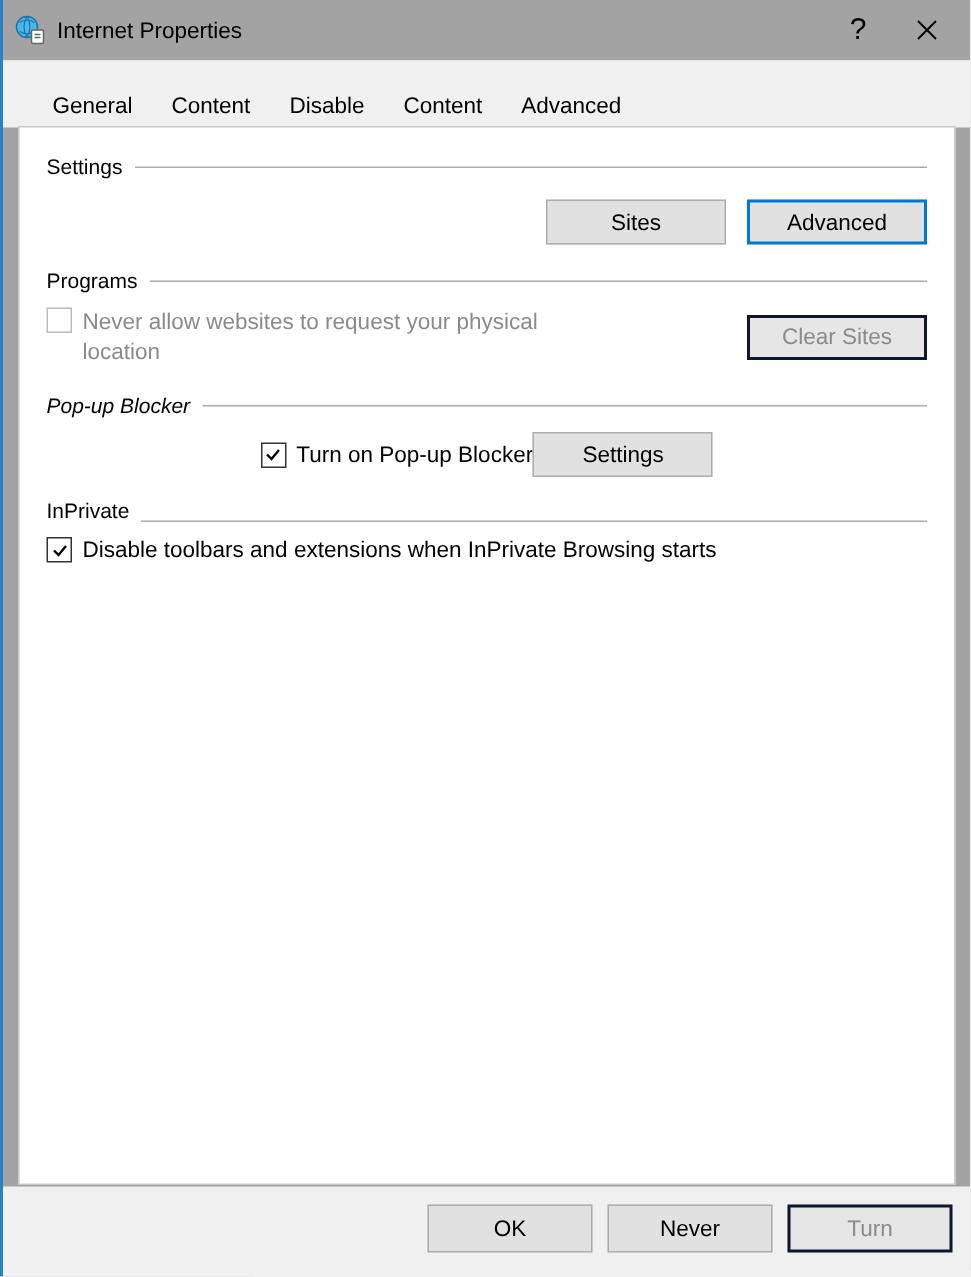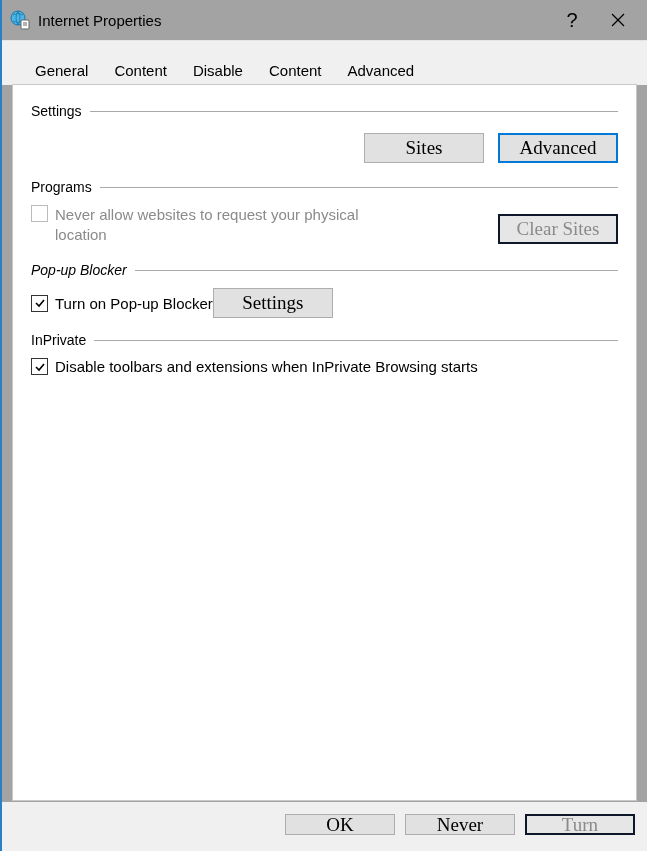--- a/index.html
+++ b/index.html
@@ -97,22 +97,22 @@
     flex: 1;
     height: 1px;
     background: #aaa;
   }
   .btn {
     min-width: 120px;
     height: 30px;
     padding: 0 4px;
     background: #e1e1e1;
     border: 1px solid #adadad;
-    font-family: Liberation Serif, serif;
-    font-size: 19px;
+    font-family: Liberation Sans, sans-serif;
+    font-size: 15px;
     cursor: default;
     display: inline-flex;
     align-items: center;
     justify-content: center;
   }
   .btn.primary {
     border: 2px solid #0078d7;
   }
   .btn.disabled {
     color: #8a8a8a;
@@ -146,54 +146,54 @@
     align-items: center;
   }
   .check-row .lbl {
     font-size: 15px;
   }
   .check-row .lbl.disabled {
     color: #8a8a8a;
   }
   .location-row {
     display: flex;
-    align-items: flex-end;
+    align-items: center;
     justify-content: space-between;
     gap: 19px;
   }
   .location-left {
     display: flex;
     align-items: flex-start;
     max-width: 360px;
   }
   .location-left .lbl {
     font-size: 15px;
     line-height: 1.3;
   }
   .popup-row {
     display: flex;
     align-items: center;
-    justify-content: flex-start;
+    justify-content: center;
     margin-top: 4px;
   }
   .inprivate-row {
     display: flex;
     align-items: center;
     margin-top: 4px;
   }
   .footer {
     display: flex;
     justify-content: flex-end;
     gap: 10px;
     padding: 12px 12px 16px 12px;
     background: #f0f0f0;
   }
   .footer .btn {
     min-width: 110px;
-    height: 21px;
+    height: 32px;
   }
 </style>
 </head>
 <body>
 
 <div class="window">
 
   <div class="titlebar">
     <span class="icon">
       <svg width="20" height="20" viewBox="0 0 20 20">
@@ -258,21 +258,21 @@
         <span class="checkbox">
           <svg width="12" height="12" viewBox="0 0 12 12">
             <path d="M2 6 L5 9 L10 3" stroke="#000" stroke-width="1.6" fill="none"></path>
           </svg>
         </span>
         <span class="lbl">Turn on Pop-up Blocker</span>
       </div>
       <button class="btn">Settings</button>
     </div>
 
-    <div class="section-header" style="margin-top:14px;">
+    <div class="section-header" style="margin-top:14px;align-items:flex-end;">
       <span class="label">InPrivate</span>
       <div class="line"></div>
     </div>
     <div class="inprivate-row check-row">
       <span class="checkbox">
         <svg width="12" height="12" viewBox="0 0 12 12">
           <path d="M2 6 L5 9 L10 3" stroke="#000" stroke-width="1.6" fill="none"></path>
         </svg>
       </span>
       <span class="lbl">Disable toolbars and extensions when InPrivate Browsing starts</span>

